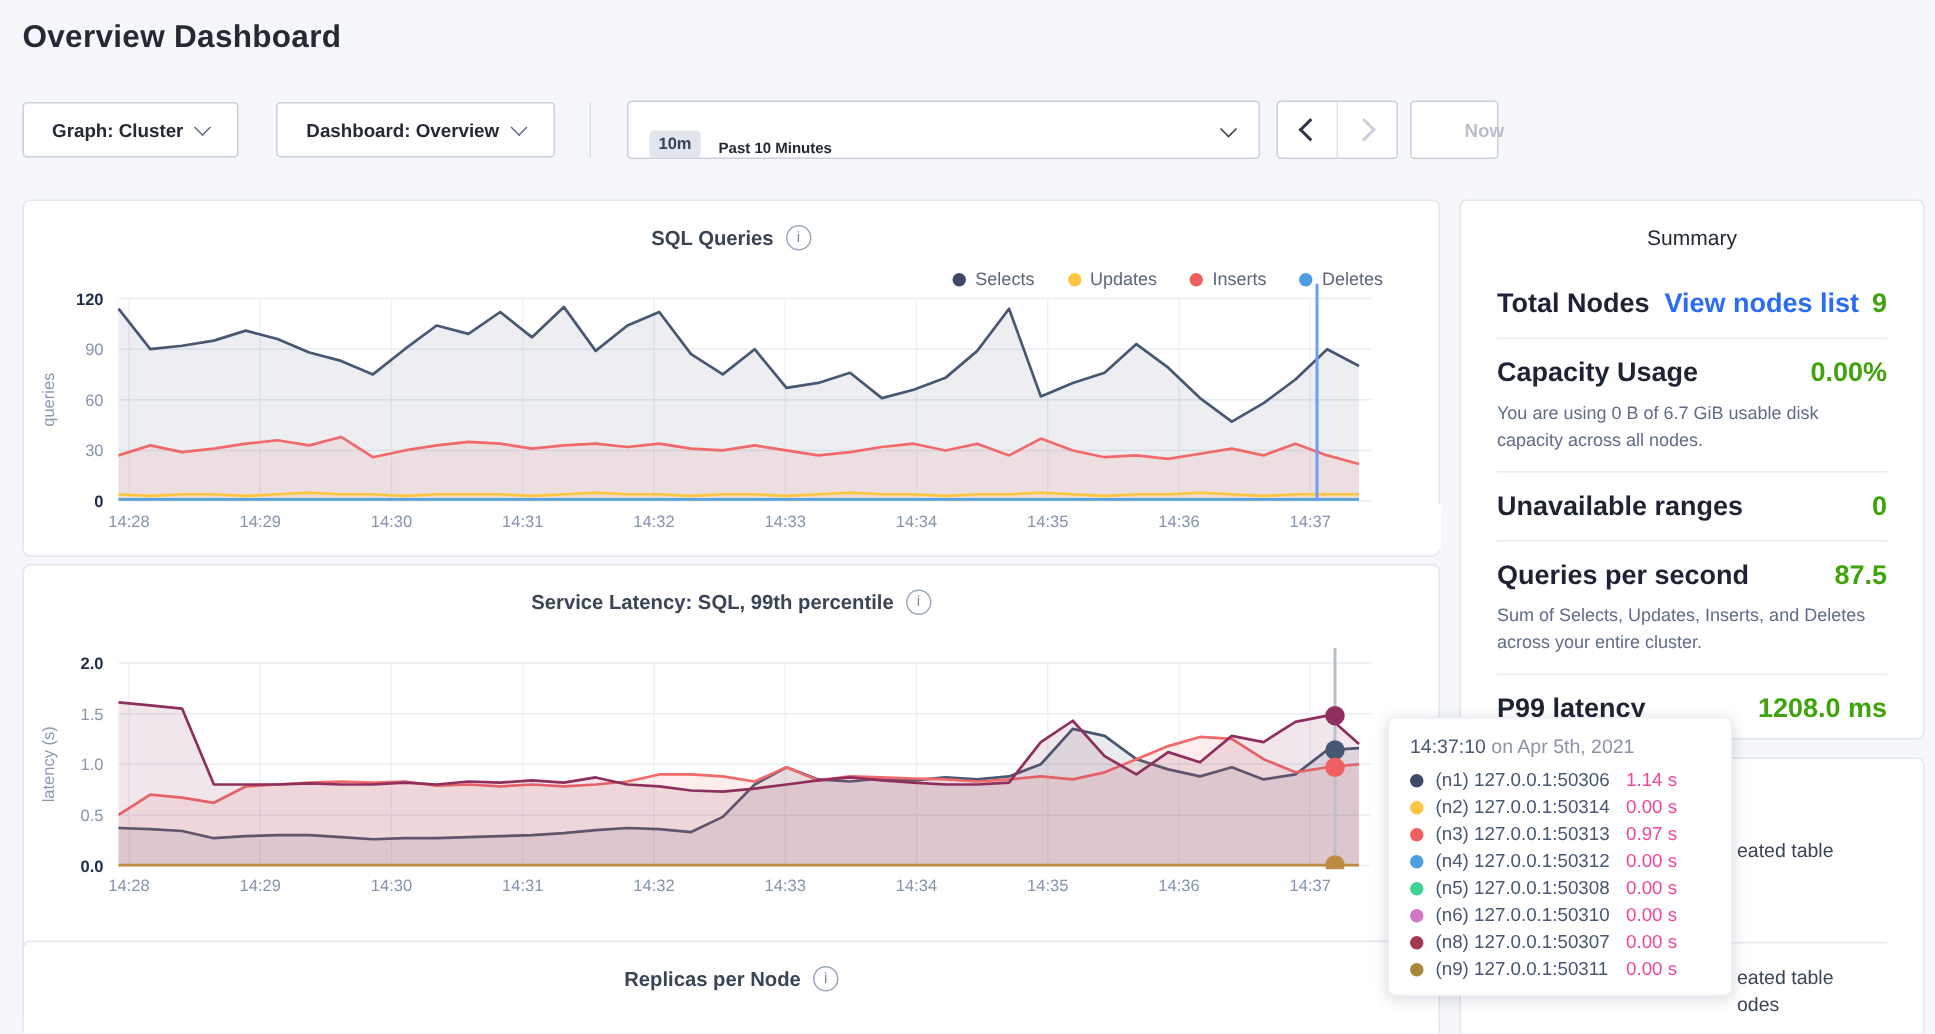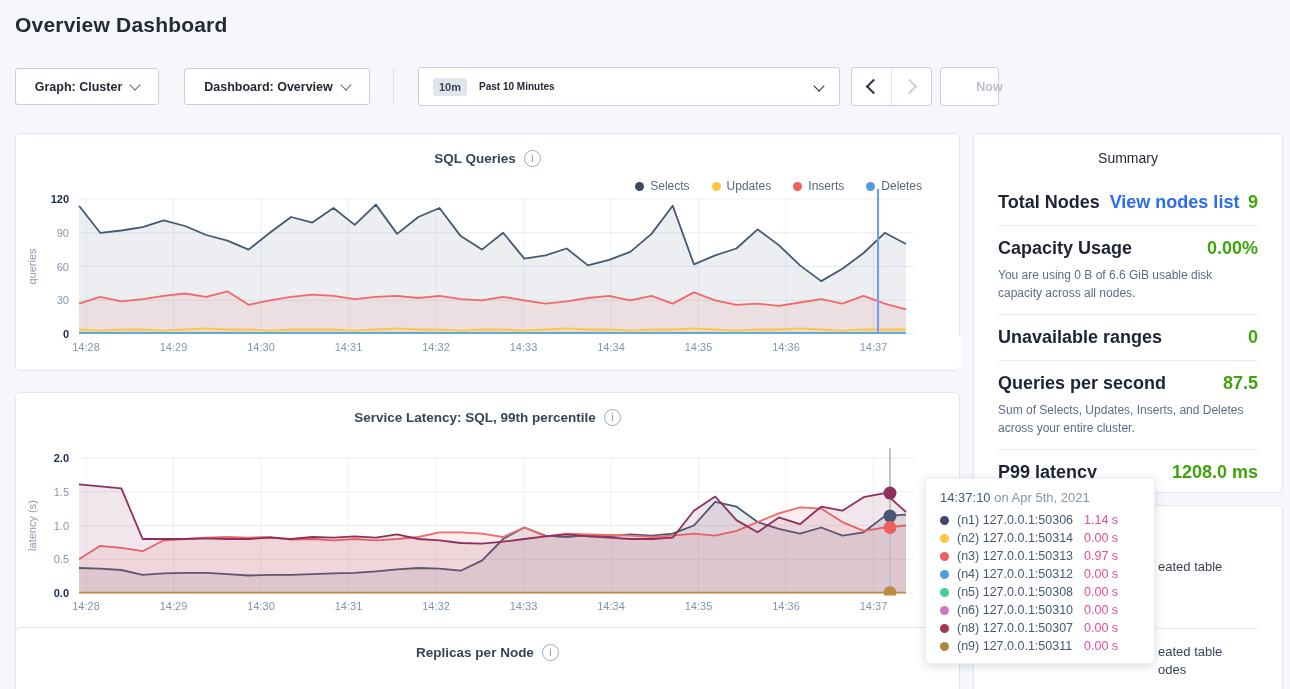--- a/index.html
+++ b/index.html
@@ -18,21 +18,21 @@
   .btn{
     position:absolute;box-sizing:border-box;background:#fff;
     border:1px solid #c9cfdb;border-radius:3px;
     display:flex;align-items:center;justify-content:center;gap:9px;
     font-size:12.5px;font-weight:bold;color:var(--text-dark,#242a35);
     cursor:pointer;
   }
   .chev{display:inline-block;width:7px;height:7px;border-right:1.7px solid #5f6c87;border-bottom:1.7px solid #5f6c87;transform:rotate(45deg);margin-top:-4px;}
   .chev.dark{border-color:#2c3446;}
   .vdivider{position:absolute;width:1px;background:#d9dde5;}
-  .time-dd{justify-content:flex-start;padding:0 14px;gap:12px;}
+  .time-dd{justify-content:flex-start;padding:0 14px;gap:12px;align-items:flex-end;}
   .range-badge{background:#e1e6ed;border-radius:3px;padding:3px 6px;font-size:11px;font-weight:bold;color:#394455;}
   .time-dd .chev{position:absolute;right:16px;top:18px;}
   .arrow-group{position:absolute;display:flex;box-sizing:border-box;background:#fff;border:1px solid #c9cfdb;border-radius:3px;}
   .arrow-cell{width:39px;height:37px;display:flex;align-items:center;justify-content:center;cursor:pointer;}
   .arrow-cell+.arrow-cell{border-left:1px solid #dfe3ea;}
   .chel{width:9px;height:9px;border-left:2.4px solid #2c3446;border-bottom:2.4px solid #2c3446;transform:rotate(45deg);margin-left:4px;}
   .cher{width:9px;height:9px;border-right:2.4px solid #c9ced8;border-bottom:2.4px solid #c9ced8;transform:rotate(-45deg);margin-right:4px;}
   .now-btn{color:#b9bfc9;padding-left:40px;}
   
   .card{
@@ -179,21 +179,21 @@
       <text x="770" y="162" text-anchor="middle" fill="#8494ad" font-size="11">14:36</text>
       <text x="857.5" y="162" text-anchor="middle" fill="#8494ad" font-size="11">14:37</text>
       <text x="53" y="149" text-anchor="end" fill="#1c2b4a" font-size="11" font-weight="bold">0</text>
       <text x="53" y="115.25" text-anchor="end" fill="#8795ab" font-size="11">30</text>
       <text x="53" y="81.5" text-anchor="end" fill="#8795ab" font-size="11">60</text>
       <text x="53" y="47.75" text-anchor="end" fill="#8795ab" font-size="11">90</text>
       <text x="53" y="14" text-anchor="end" fill="#1c2b4a" font-size="11" font-weight="bold">120</text>
     </svg>
 </div>
 
-<div class="card" style="left:15px;top:392px;width:945px;height:266px;text-decoration:underline;">
+<div class="card" style="left:15px;top:376px;width:945px;height:266px;text-decoration:underline;">
   <div class="chart-title">
     <span>Service Latency: SQL, 99th percentile</span>
     <span class="info-icon">i</span>
   </div>
   <svg class="chart-svg" id="chart-1" width="945" height="178">
       <line x1="70" x2="70" y1="10" y2="145" stroke="#eef1f6" stroke-width="1"></line>
       <line x1="157.5" x2="157.5" y1="10" y2="145" stroke="#eef1f6" stroke-width="1"></line>
       <line x1="245" x2="245" y1="10" y2="145" stroke="#eef1f6" stroke-width="1"></line>
       <line x1="332.5" x2="332.5" y1="10" y2="145" stroke="#eef1f6" stroke-width="1"></line>
       <line x1="420" x2="420" y1="10" y2="145" stroke="#eef1f6" stroke-width="1"></line>
@@ -257,21 +257,21 @@
       <span class="sval">9</span>
     </div>
   </div>
 
   <div class="srow-block">
     <div class="srow">
       <span>Capacity Usage</span>
       <span class="spacer"></span>
       <span class="sval">0.00%</span>
     </div>
-    <div class="ssub">You are using 0 B of 6.6 GiB usable disk capacity across all nodes.</div>
+    <div class="ssub">You are using 0 B of 6.7 GiB usable disk capacity across all nodes.</div>
   </div>
 
   <div class="srow-block">
     <div class="srow">
       <span>Unavailable ranges</span>
       <span class="spacer"></span>
       <span class="sval">0</span>
     </div>
   </div>
 

